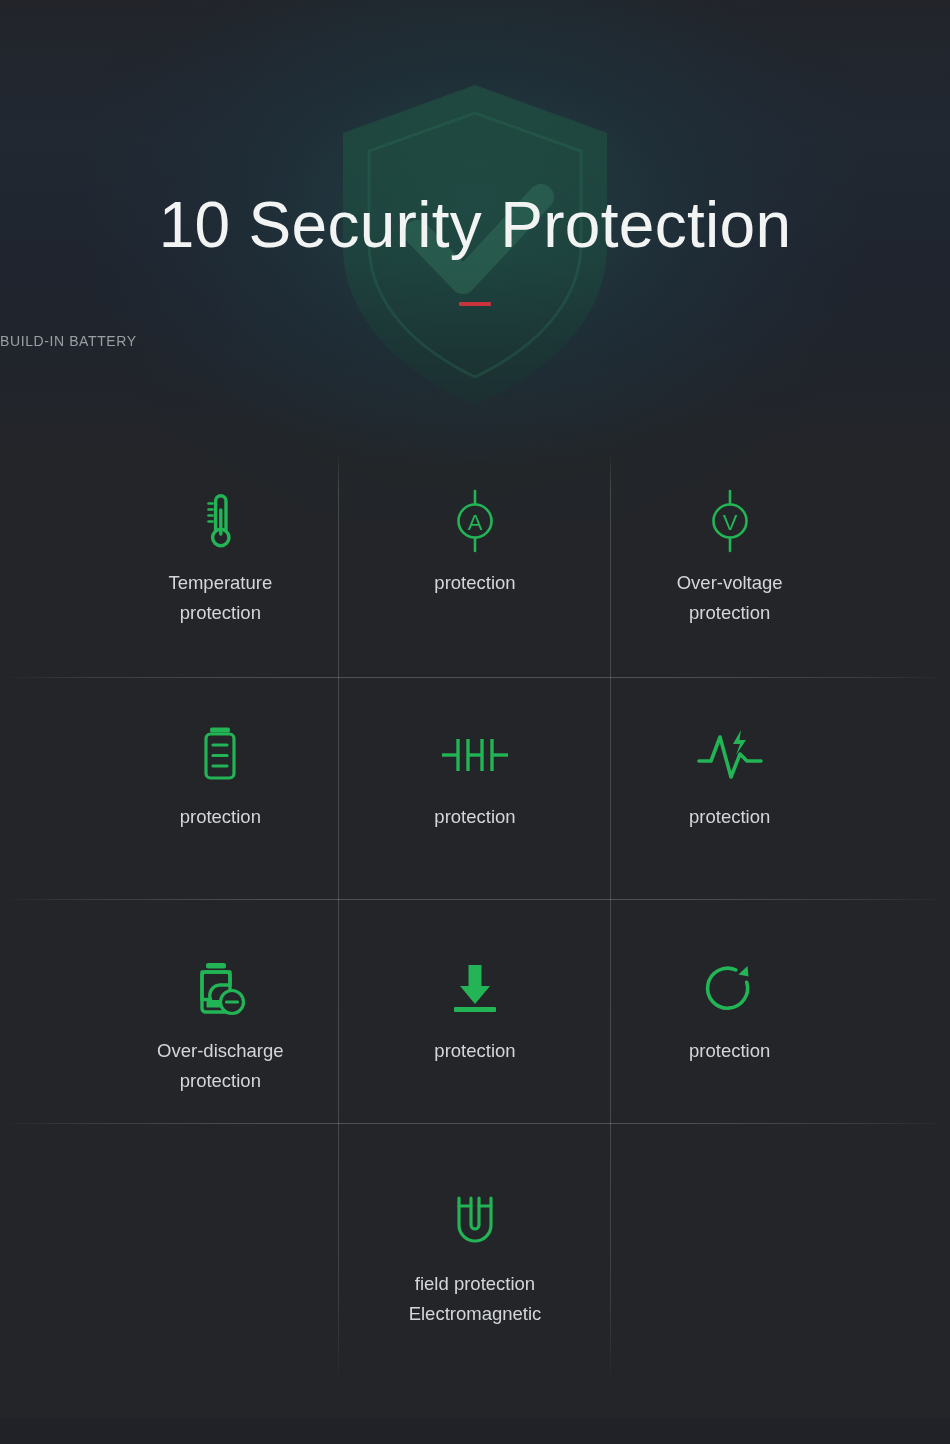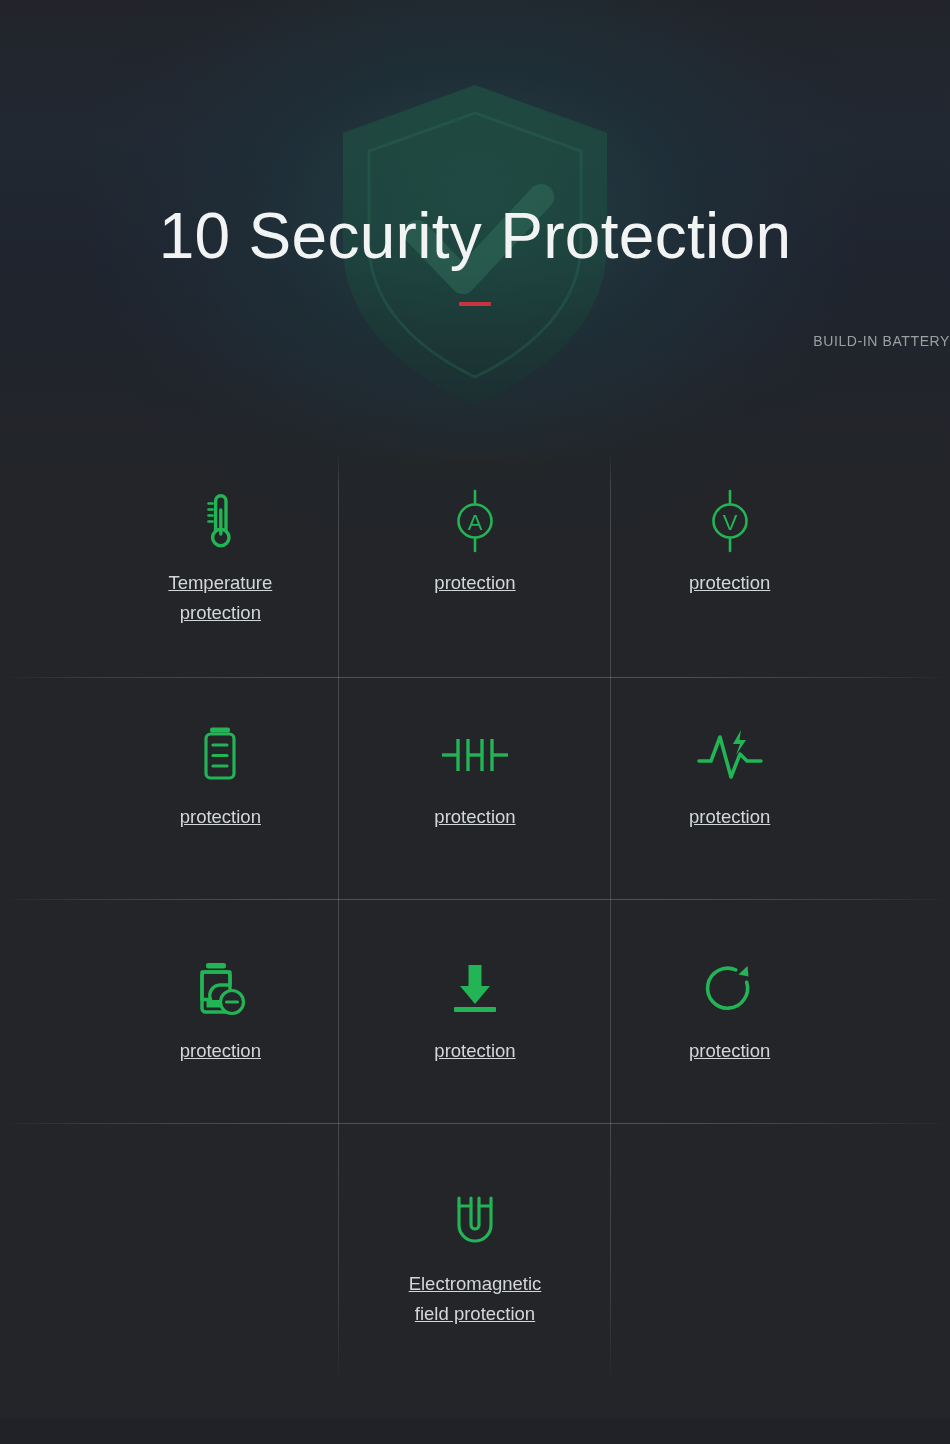--- a/index.html
+++ b/index.html
@@ -56,21 +56,21 @@
 
   .hero-inner {
     position: absolute;
     left: 0; top: 0;
     width: 950px;
     height: 460px;
   }
 
   .hero-title {
     position: absolute;
-    left: 0; top: 201px;
+    left: 0; top: 190px;
     width: 950px;
     text-align: center;
     font-size: 64px;
     font-weight: 400;
     letter-spacing: 0.3px;
     color: #f2f4f3;
     line-height: 1.1;
   }
 
   .hero-dash {
@@ -81,21 +81,21 @@
     width: 32px;
     height: 4px;
     background: #c7343f;
     border-radius: 1px;
   }
 
   .hero-sub {
     position: absolute;
     left: 0; top: 333px;
     width: 950px;
-    text-align: right;
+    text-align: left;
     font-size: 14px;
     letter-spacing: 0.6px;
     color: #9aa0a2;
   }
 
   
   .grid {
     position: absolute;
     left: 93px;
     top: 452px;
@@ -126,21 +126,20 @@
   }
 
   .cell-label {
     margin-top: 8px;
     width: 190px;
     text-align: center;
     font-size: 18.5px;
     line-height: 30px;
     color: #d4d7d9;
     font-weight: 400;
-    text-decoration: underline;
   }
 
   
   .vline {
     position: absolute;
     top: 0;
     width: 1px;
     height: 935px;
     background: linear-gradient(180deg,
         rgba(255,255,255,0.0) 0%,
@@ -261,20 +260,21 @@
         <svg width="56" height="64" viewBox="0 0 56 64">
           <g fill="none" stroke="#22b455" stroke-width="2.6" stroke-linecap="round">
             <line x1="28" y1="2" x2="28" y2="15"></line>
             <circle cx="28" cy="32" r="16.5"></circle>
             <line x1="28" y1="49" x2="28" y2="62"></line>
           </g>
           <text x="28" y="40.5" text-anchor="middle" font-family="Liberation Sans, sans-serif" font-size="22" fill="#22b455">V</text>
         </svg>
       </div>
       <div class="cell-label">
+        <div>Over-voltage</div>
         <div>protection</div>
       </div>
     </div>
 
     <div class="cell">
       <div class="icon-wrap">
         <svg width="46" height="60" viewBox="0 0 46 60">
           <g stroke="#22b455" fill="none" stroke-linecap="round">
             <rect x="13" y="2.5" width="20" height="5" rx="2" fill="#22b455" stroke="none"></rect>
             <rect x="9" y="9" width="28" height="44" rx="4.5" stroke-width="3.2"></rect>
@@ -325,20 +325,21 @@
         <svg width="56" height="58" viewBox="0 0 56 58">
           <rect x="14" y="3" width="20" height="5.5" rx="2.2" fill="#22b455"></rect>
           <path d="M10 12 h28 v13 h-10 a10.5 10.5 0 0 0-9.4 14.5 H10 Z" fill="none" stroke="#22b455" stroke-width="3.4" stroke-linejoin="round"></path>
           <rect x="10" y="12" width="28" height="40" rx="3.5" fill="none" stroke="#22b455" stroke-width="3.4"></rect>
           <rect x="14.5" y="40" width="19" height="7.5" fill="#22b455"></rect>
           <circle cx="40" cy="42" r="11.5" fill="#232529" stroke="#22b455" stroke-width="3.2"></circle>
           <line x1="34.5" y1="42" x2="45.5" y2="42" stroke="#22b455" stroke-width="3.2" stroke-linecap="round"></line>
         </svg>
       </div>
       <div class="cell-label">
+        <div>Over-discharge</div>
         <div>protection</div>
       </div>
     </div>
 
     <div class="cell">
       <div class="icon-wrap">
         <svg width="56" height="56" viewBox="0 0 56 56">
           <g fill="#22b455">
             <rect x="21.5" y="4" width="13" height="24"></rect>
             <path d="M13 25 L43 25 L28 43 Z"></path>
@@ -370,22 +371,22 @@
         <svg width="50" height="60" viewBox="0 0 50 60">
           <g fill="none" stroke="#22b455" stroke-width="3.2" stroke-linecap="round">
             <path d="M9 6 L9 33 a16 16 0 0 0 32 0 L41 6"></path>
             <path d="M21 6 L21 33 a4 4 0 0 0 8 0 L29 6"></path>
             <line x1="9" y1="14" x2="21" y2="14" stroke-width="2.8"></line>
             <line x1="29" y1="14" x2="41" y2="14" stroke-width="2.8"></line>
           </g>
         </svg>
       </div>
       <div class="cell-label">
+        <div>field protection</div>
         <div>Electromagnetic</div>
-        <div>field protection</div>
       </div>
     </div>
 
     <div class="cell empty"></div>
 
   </div>
 
   <div class="bottom-band"></div>
 </div>
 

